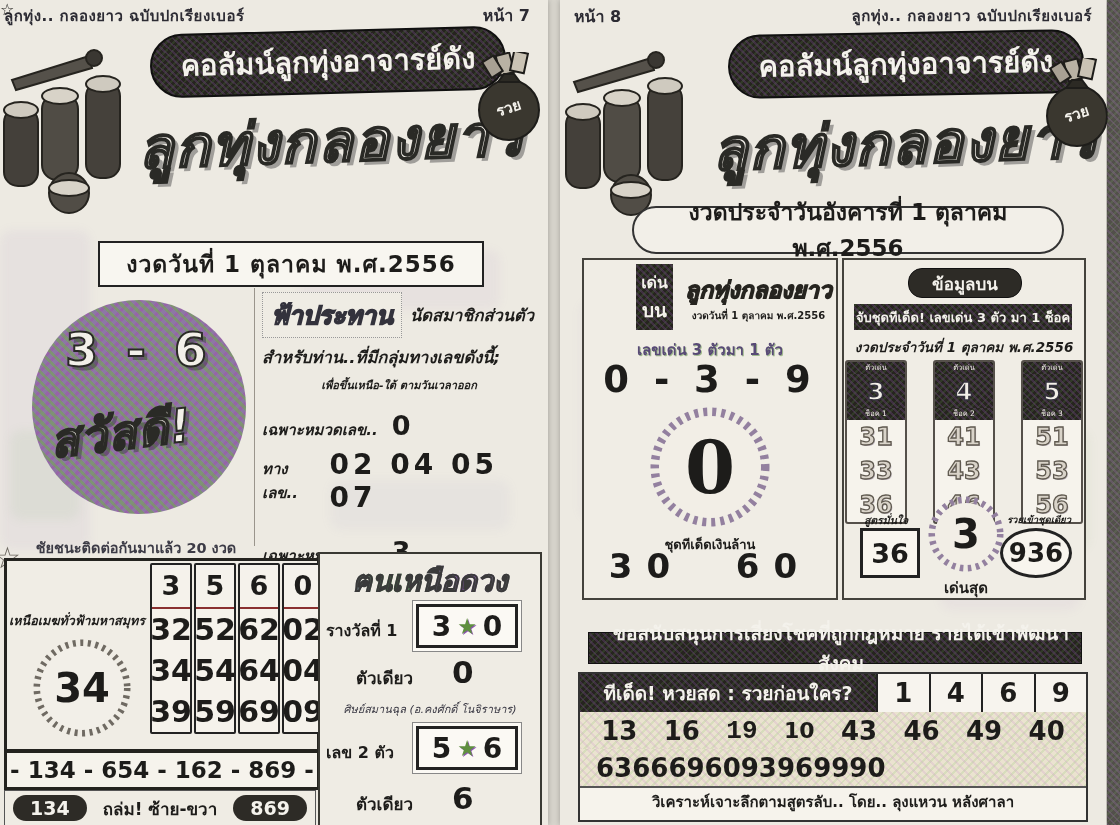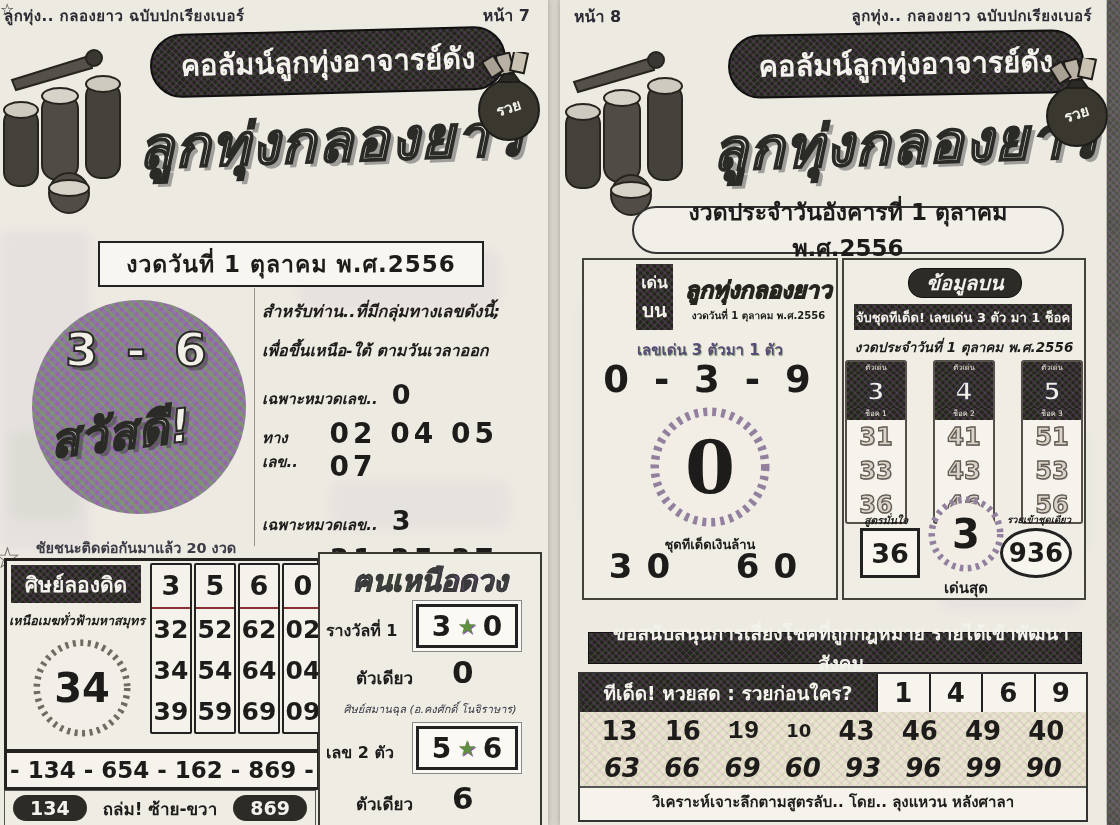--- a/index.html
+++ b/index.html
@@ -22,21 +22,21 @@
   .outline-light{color:#f2efe8;-webkit-text-stroke:2px #2a2a26;text-shadow:4px 4px 0 rgba(45,45,48,.4);}
   .outline-soft{color:#f2efe8;-webkit-text-stroke:1.5px #33323c;}
   .outline-gray{color:#d9d3c9;-webkit-text-stroke:1.3px #5f594f;text-shadow:1px 1px 0 rgba(90,70,110,.35);}
   .whitetx{color:#f4f2ec;}
   .banner{border:2px solid #101010;border-radius:34px;}
   .ghost{position:absolute;filter:blur(5px);opacity:.5;border-radius:12px;pointer-events:none;}
   .burst-text{position:absolute;left:0;top:0;width:100%;height:100%;display:flex;align-items:center;justify-content:center;}
   .pill{background:#2d2b26;border-radius:16px;color:#f4f2ec;}
   .lcol{border:2px solid #222;background:#f5f2eb;width:38px;margin:0 1px;display:flex;flex-direction:column;align-items:center;border-radius:2px;}
   .lhead{font-size:27px;font-weight:bold;line-height:42px;border-bottom:2px solid #8a3030;width:100%;text-align:center;}
-  .lcell{font-size:25px;font-weight:bold;line-height:41px;}
+  .lcell{font-size:30px;font-weight:bold;line-height:41px;}
   .grad-head{background:linear-gradient(90deg,#7b4fa0,#44813c,#8a55ad,#44813c);
     -webkit-background-clip:text;background-clip:text;color:transparent;-webkit-text-stroke:1px #3a3a3a;}
   .dbox{border:1px solid #888;padding:3px;background:#fbf9f4;}
   .dbox-inner{border:3px solid #222;padding:1px 10px;display:flex;align-items:center;justify-content:center;gap:6px;}
   .star{color:#5f8f3f;text-shadow:1px 1px 0 #8a55ad;font-size:22px;}
   .mini-col{width:58px;border:2px solid #55504a;background:#f6f3ec;border-radius:3px;display:flex;flex-direction:column;align-items:center;overflow:hidden;}
   .mini-lab{width:100%;font-size:7.5px;line-height:12px;text-align:center;color:#f0ede6;}
   .mini-dig{width:100%;height:34px;display:flex;align-items:center;justify-content:center;}
   .mini-num{font-size:24px;font-weight:bold;line-height:34px;}
   .tcell{border-left:2px solid #222;background:#f7f4ee;display:flex;align-items:center;justify-content:center;font-size:26px;font-weight:bold;}
@@ -103,45 +103,46 @@
       <div class="abs b i outline-light" style="left:18px;top:96px;font-size:46px;transform:rotate(-7deg);letter-spacing:2px;">สวัสดี!</div>
     </div>
 
     <div class="abs ctr" style="left:8px;top:536px;width:256px;flex-direction:column;color:#3c3b46;">
       <div class="b" style="font-size:14.5px;">ชัยชนะติดต่อกันมาแล้ว 20 งวด</div>
       <div class="b" style="font-size:14.5px;">เผยลองลูกคิดทางด้วยตนเอง</div>
       <div class="b" style="font-size:14.5px;">แล้วพบคำว่า 'โชคดี' กันนะครับ</div>
     </div>
 
     <div class="abs" style="left:262px;top:292px;width:274px;">
+      <div style="display:flex;align-items:center;gap:8px;">
+        <div class="b i outline-soft" style="font-size:25px;border:1px dotted #999;padding:2px 8px;background:#efece4;">ฟ้าประทาน</div>
+        <div class="b i" style="font-size:16.5px;">นัดสมาชิกส่วนตัว</div>
+      </div>
       <div class="b i" style="font-size:16.5px;margin-top:6px;">สำหรับท่าน..ที่มีกลุ่มทางเลขดังนี้;</div>
-      <div class="b i" style="font-size:16px;margin-top:14px;">เพื่อขึ้นเหนือ-ใต้ ตามวันเวลาออก</div>
+      <div class="b i" style="font-size:11px;margin-top:6px;text-align:center;">เพื่อขึ้นเหนือ-ใต้ ตามวันเวลาออก</div>
 
       <div style="display:flex;align-items:baseline;gap:14px;margin-top:16px;">
         <span class="b i" style="font-size:15px;">เฉพาะหมวดเลข..</span>
         <span class="b" style="font-size:27px;">0</span>
       </div>
       <div style="display:flex;align-items:baseline;gap:12px;margin-top:6px;">
         <span class="b i" style="font-size:15px;">ทางเลข..</span>
         <span class="b" style="font-size:28px;letter-spacing:4px;">02 04 05 07</span>
       </div>
       <div style="display:flex;align-items:baseline;gap:14px;margin-top:22px;">
         <span class="b i" style="font-size:15px;">เฉพาะหมวดเลข..</span>
         <span class="b" style="font-size:27px;">3</span>
       </div>
       <div style="display:flex;align-items:baseline;gap:12px;margin-top:6px;">
         <span class="b i" style="font-size:15px;">ทางเลข..</span>
         <span class="b" style="font-size:28px;letter-spacing:4px;">31 35 37 38</span>
       </div>
     </div>
 
     <div class="abs" style="left:4px;top:558px;width:310px;height:188px;border:3px solid #24231f;background:#f0ede5;">
-      <div class="abs ctr b checker-dark" style="left:4px;top:4px;width:130px;height:38px;">
-        <span class="whitetx" style="font-size:21px;">ศิษย์ลองดิด</span>
-      </div>
       <div class="abs b i ctr" style="left:0px;top:50px;width:140px;font-size:12.5px;">เหนือเมฆทั่วฟ้ามหาสมุทร</div>
       <div class="abs" style="left:22px;top:74px;width:106px;height:106px;">
         <svg width="106" height="106" viewBox="0 0 106 106">
           <circle cx="53" cy="53" r="45" fill="none" stroke="#6f6a62" stroke-width="7" stroke-dasharray="3 4.5"></circle>
           <circle cx="53" cy="53" r="42" fill="#f2efe8"></circle>
         </svg>
         <div class="burst-text b" style="font-size:40px;">34</div>
       </div>
       <div class="abs" style="left:142px;top:2px;display:flex;">
         <div class="lcol">
@@ -276,21 +277,21 @@
         </svg>
         <div class="burst-text b" style="font-size:72px;font-family:'DejaVu Serif','Liberation Serif',serif;">0</div>
       </div>
       <div class="abs ctr b" style="left:0;top:274px;width:100%;font-size:13px;">ชุดทีเด็ดเงินล้าน</div>
       <div class="abs ctr b" style="left:0;top:286px;width:100%;font-size:34px;letter-spacing:14px;white-space:pre;">30  60</div>
       <div class="abs" style="left:0;top:288px;width:100%;height:44px;"></div>
     </div>
 
     <div class="abs" style="left:282px;top:258px;width:240px;height:338px;border:2px solid #44423c;background:#f0ede5;">
       <div class="abs ctr b" style="left:64px;top:8px;width:112px;height:28px;background:#2d2b26;border-radius:14px;border:1px solid #111;">
-        <span class="whitetx" style="font-size:20px;font-style:italic;">ข้อมูลบน</span>
+        <span class="whitetx" style="font-size:17px;">ข้อมูลบน</span>
       </div>
       <div class="abs ctr b checker-dark" style="left:10px;top:44px;width:218px;height:26px;">
         <span class="whitetx" style="font-size:13px;">จับชุดทีเด็ด! เลขเด่น 3 ตัว มา 1 ช็อค</span>
       </div>
       <div class="abs ctr b i" style="left:0;top:76px;width:100%;font-size:13.5px;">งวดประจำวันที่ 1 ตุลาคม พ.ศ.2556</div>
 
       <div class="abs" style="left:0;top:100px;width:100%;display:flex;justify-content:center;gap:26px;">
         <div class="mini-col">
           <div class="mini-lab checker-dark">ตัวเด่น</div>
           <div class="mini-dig checker-dark">
@@ -350,27 +351,27 @@
         </div>
         <div class="tcell" style="flex:1;">1</div>
         <div class="tcell" style="flex:1;">4</div>
         <div class="tcell" style="flex:1;">6</div>
         <div class="tcell" style="flex:1;">9</div>
       </div>
       <div class="halftone-light" style="height:37px;display:flex;align-items:center;justify-content:space-around;padding:0 8px;">
         <span class="b" style="font-size:26px;">13</span>
         <span class="b" style="font-size:26px;">16</span>
         <span class="b" style="font-size:26px;font-family:Liberation Mono, monospace;">19</span>
-        <span class="b" style="font-size:18px;">10</span>
+        <span class="b" style="font-size:22px;">10</span>
         <span class="b" style="font-size:26px;">43</span>
         <span class="b" style="font-size:26px;">46</span>
         <span class="b" style="font-size:26px;">49</span>
         <span class="b" style="font-size:26px;">40</span>
       </div>
-      <div class="halftone-light" style="height:37px;display:flex;align-items:center;justify-content:space-between;padding:0 24px;font-style:italic;">
+      <div class="halftone-light" style="height:37px;display:flex;align-items:center;justify-content:flex-start;padding:0 16px;">
         <span class="b" style="font-size:26px;">63</span>
         <span class="b" style="font-size:26px;">66</span>
         <span class="b" style="font-size:26px;">69</span>
         <span class="b" style="font-size:26px;">60</span>
         <span class="b" style="font-size:26px;">93</span>
         <span class="b" style="font-size:26px;">96</span>
         <span class="b" style="font-size:26px;">99</span>
         <span class="b" style="font-size:26px;">90</span>
       </div>
       <div class="ctr b" style="height:28px;border-top:2px solid #555;">

